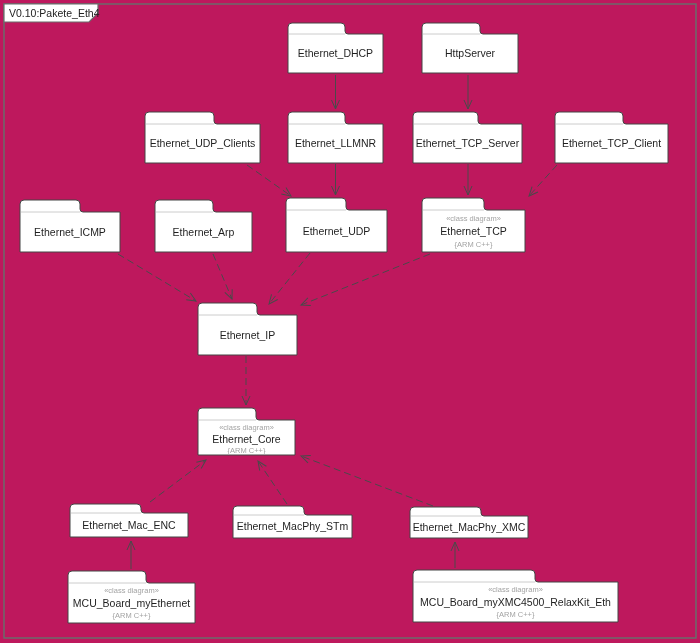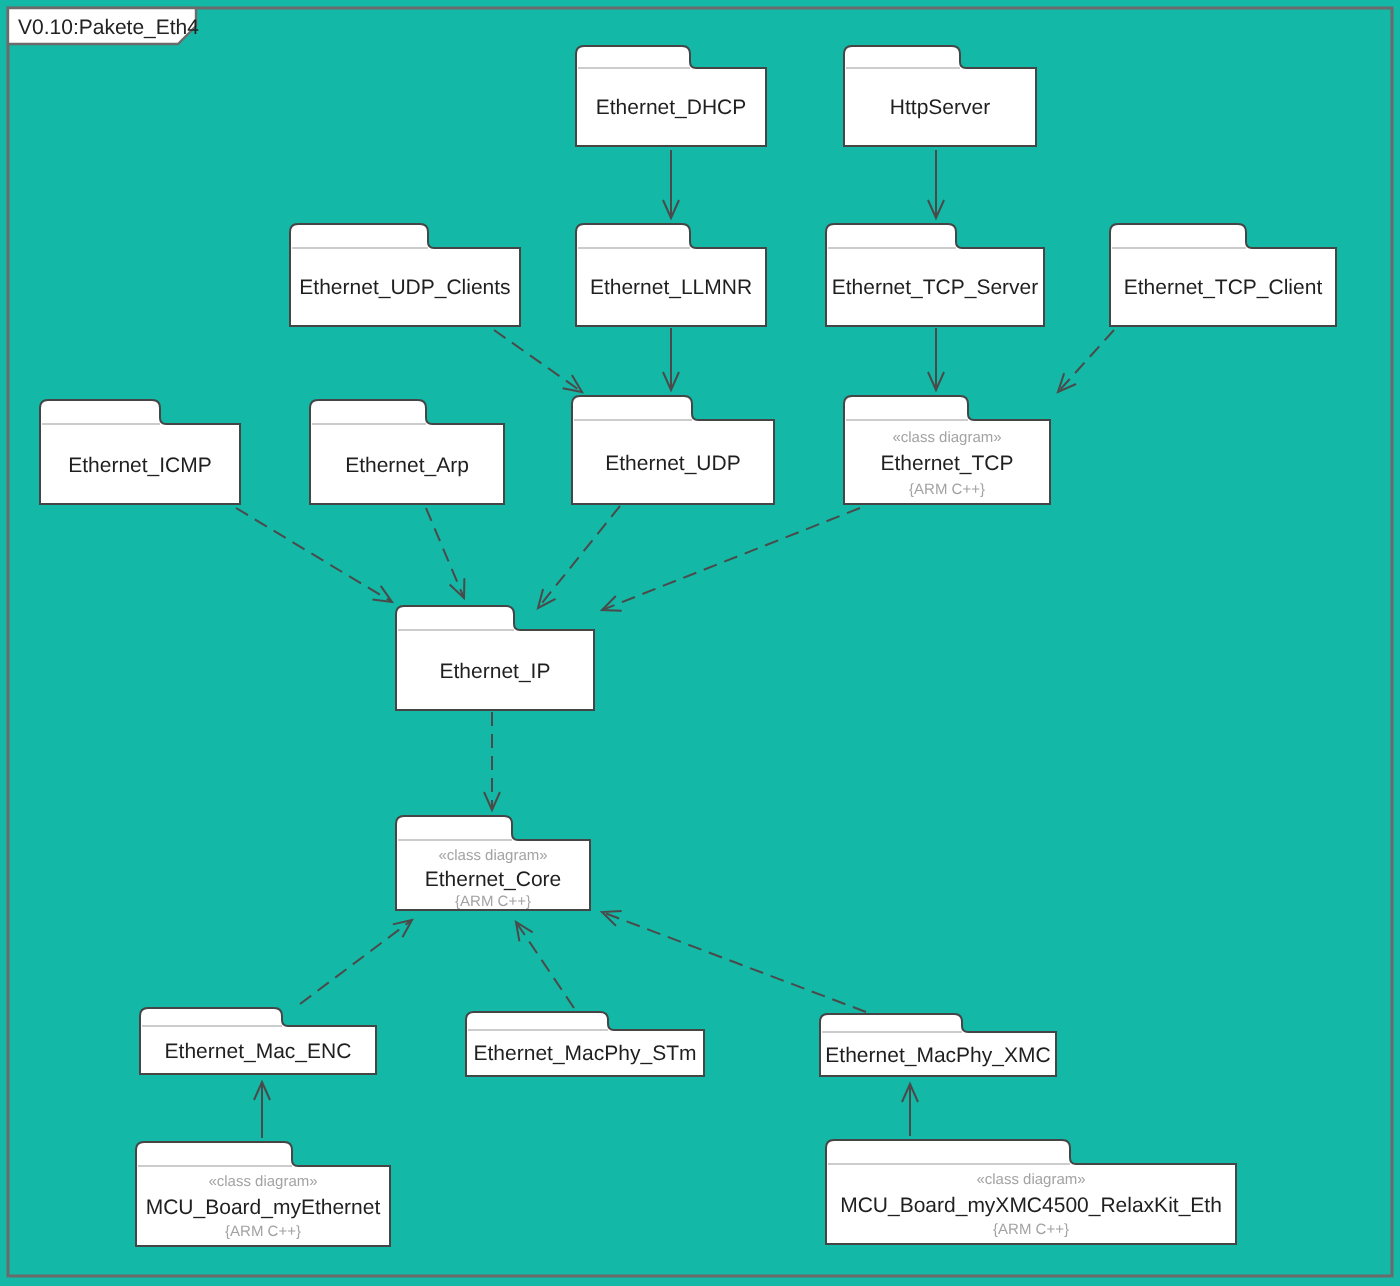--- a/index.html
+++ b/index.html
@@ -1,16 +1,16 @@
 <!DOCTYPE html>
 <html><head>
 <meta charset="utf-8">
 <style>
   html,body{margin:0;padding:0;background:#ffffff;}
-  #stage{position:relative;width:700px;height:643px;background:#14b8a6;font-family:"Liberation Sans",sans-serif;}
+  #stage{position:relative;width:700px;height:643px;background:#be185d;font-family:"Liberation Sans",sans-serif;}
   svg{display:block;}
   .pkg path.shape{fill:#ffffff;stroke:#454545;stroke-width:1;}
   .pkg line.tabline{stroke:#cccccc;stroke-width:1;}
   .pkg text{fill:#1f1f1f;font-size:10.5px;text-anchor:middle;font-family:"Liberation Sans",sans-serif;}
   .pkg text.muted{fill:#a3a3a3;font-size:7.5px;}
   .dep{stroke:#4a4a4a;stroke-width:1;fill:none;}
   .dashed{stroke-dasharray:7,4;}
   .frame{fill:none;stroke:#6b6b6b;stroke-width:1.5;}
   .frametab{fill:#ffffff;stroke:#6b6b6b;stroke-width:1.2;}
   .frametitle{fill:#222222;font-size:10.5px;font-family:"Liberation Sans",sans-serif;}

